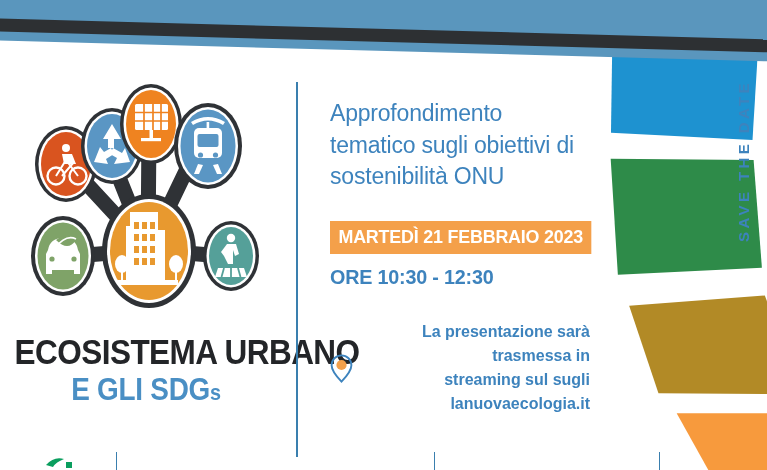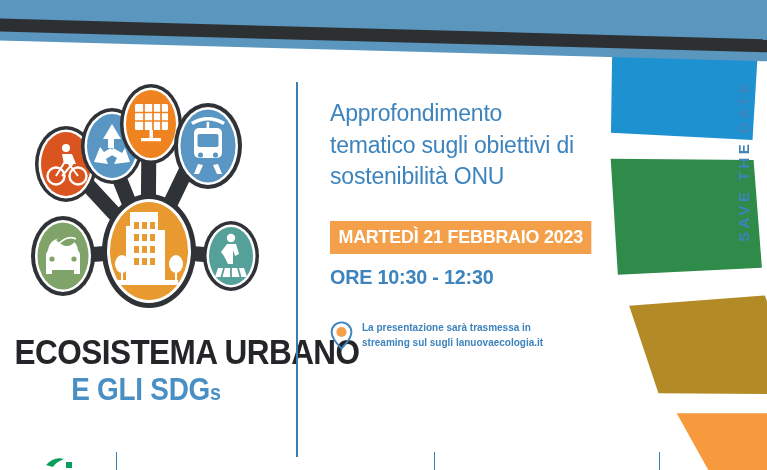--- a/index.html
+++ b/index.html
@@ -71,21 +71,21 @@
   .time{
     font-weight:bold; font-size:21px; color:#3d83bd;
     margin-top:11px; letter-spacing:-0.2px;
     transform:scaleX(0.94); transform-origin:left center;
   }
   .stream-row{
     display:flex; align-items:center; gap:9px; margin-top:31px;
   }
   .pin{ flex:0 0 auto; width:23px; height:29px; }
   .stream-text{
-    font-size:10px; font-weight:bold; line-height:1.5; color:#3d83bd;
+    font-size:16px; font-weight:bold; line-height:1.5; color:#3d83bd;text-align:right;
   }
 
   
   #wheel{ position:absolute; left:520px; top:-38px; width:300px; height:530px; z-index:2; }
   #wheel svg{ display:block; width:100%; height:100%; }
 
   
   .save-date{
     position:absolute; left:735px; top:80px; z-index:8;
     writing-mode:vertical-rl; transform:rotate(180deg);

